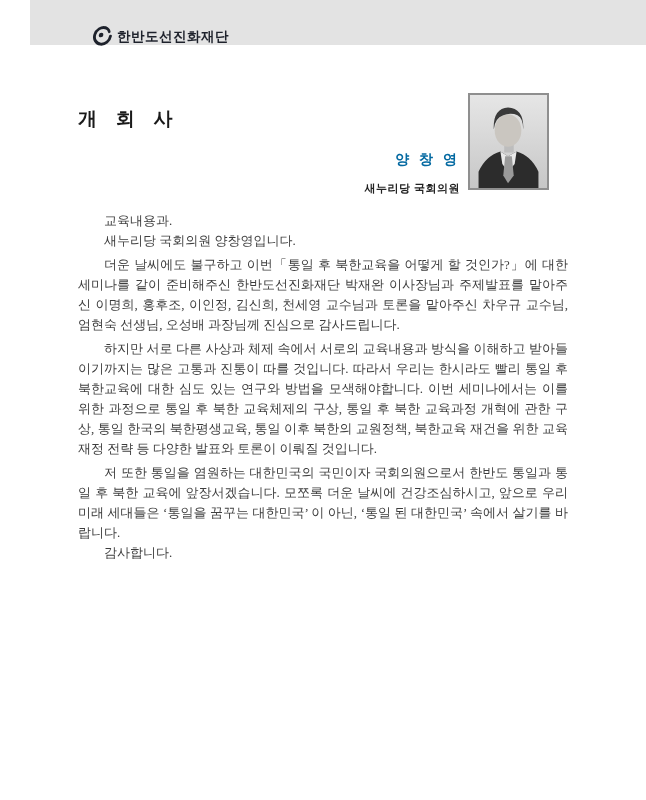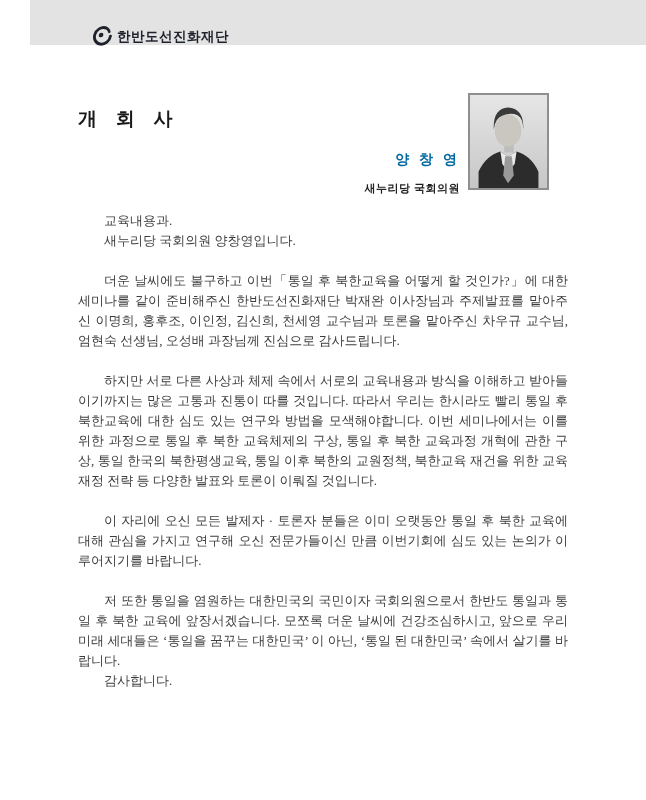--- a/index.html
+++ b/index.html
@@ -53,21 +53,21 @@
     margin-top:12px; font-weight:bold; font-size:11px; letter-spacing:0.5px;
     color:#222222; white-space:nowrap;
   }
   
   .bodytext {
     position:absolute; left:78px; top:211px; width:490px;
     font-size:13px; line-height:20px; text-align:justify;
     color:#3d3d3d;
   }
   .bodytext p { margin:0; text-indent:26px; }
-  .bodytext p.gap { margin-top:20px; }
+  .bodytext p.gap { margin-top:4px; }
   .date {
     position:absolute; left:78px; top:712px; width:490px;
     text-align:right; font-size:13px; letter-spacing:1px;
     color:#3a3a3a;
     text-decoration:underline;
   }
   
   .footer-band {
     position:absolute; left:30px; top:752px; width:616px; height:48px;
     background:#e3e3e3;
@@ -128,21 +128,20 @@
   <div class="author">
     <div class="author-name">양 창 영</div>
     <div class="author-affil">새누리당 국회의원</div>
   </div>
 
   <div class="bodytext">
       <p class="">교육내용과.</p>
       <p class="">새누리당 국회의원 양창영입니다.</p>
       <p class="gap">더운 날씨에도 불구하고 이번「통일 후 북한교육을 어떻게 할 것인가?」에 대한 세미나를 같이 준비해주신 한반도선진화재단 박재완 이사장님과 주제발표를 맡아주신 이명희, 홍후조, 이인정, 김신희, 천세영 교수님과 토론을 맡아주신 차우규 교수님, 엄현숙 선생님, 오성배 과장님께 진심으로 감사드립니다.</p>
       <p class="gap">하지만 서로 다른 사상과 체제 속에서 서로의 교육내용과 방식을 이해하고 받아들이기까지는 많은 고통과 진통이 따를 것입니다. 따라서 우리는 한시라도 빨리 통일 후 북한교육에 대한 심도 있는 연구와 방법을 모색해야합니다. 이번 세미나에서는 이를 위한 과정으로 통일 후 북한 교육체제의 구상, 통일 후 북한 교육과정 개혁에 관한 구상, 통일 한국의 북한평생교육, 통일 이후 북한의 교원정책, 북한교육 재건을 위한 교육재정 전략 등 다양한 발표와 토론이 이뤄질 것입니다.</p>
-      <p class="gap">이 자리에 오신 모든 발제자 · 토론자 분들은 이미 오랫동안 통일 후 북한 교육에 대해 관심을 가지고 연구해 오신 전문가들이신 만큼 이번기회에 심도 있는 논의가 이루어지기를 바랍니다.</p>
       <p class="gap">저 또한 통일을 염원하는 대한민국의 국민이자 국회의원으로서 한반도 통일과 통일 후 북한 교육에 앞장서겠습니다. 모쪼록 더운 날씨에 건강조심하시고, 앞으로 우리 미래 세대들은 ‘통일을 꿈꾸는 대한민국’ 이 아닌, ‘통일 된 대한민국’ 속에서 살기를 바랍니다.</p>
       <p class="">감사합니다.</p>
     </div>
 
   <div class="date">2015. 8. 5</div>
 
   <div class="footer-band">
     <span class="pagenum">4</span>
     <span class="fdiv"></span>
     <span class="ftitle">남북한 세대들은 세미나</span>

